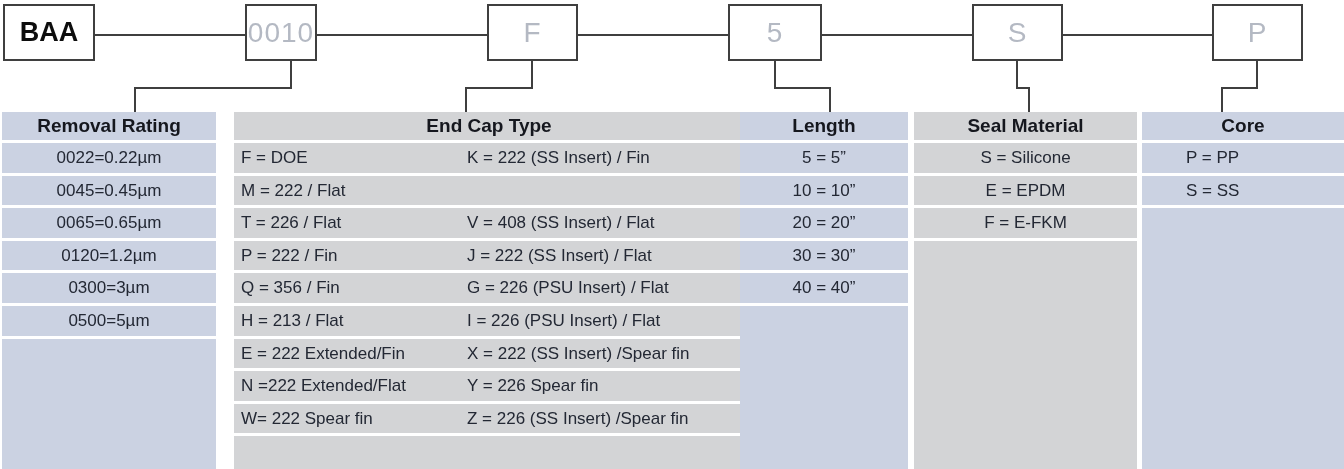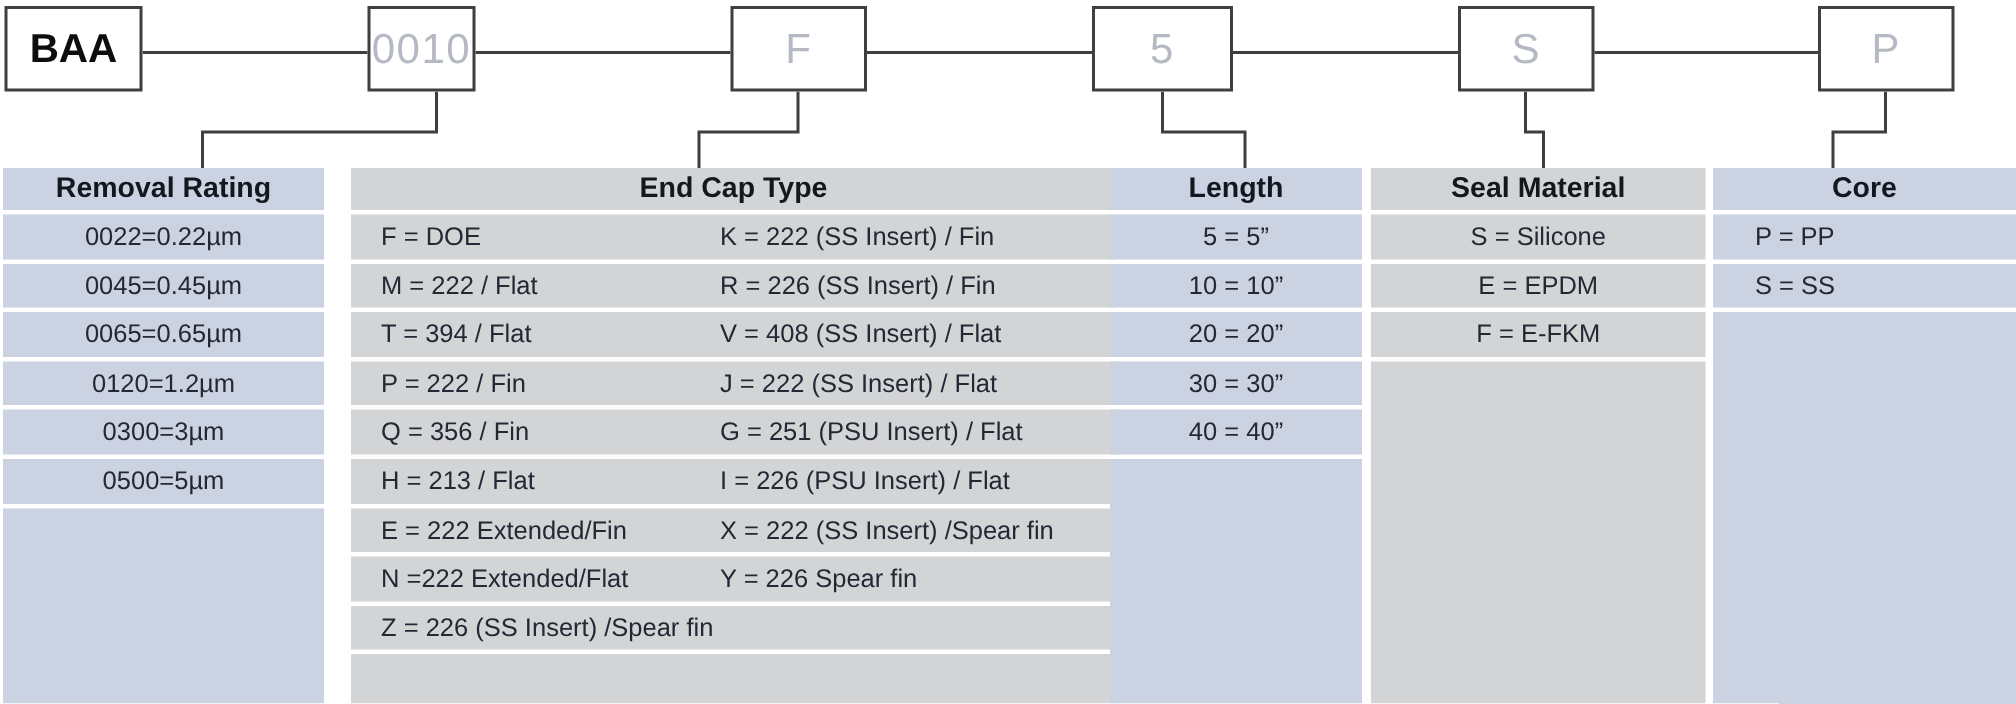--- a/index.html
+++ b/index.html
@@ -41,22 +41,22 @@
   .cell{
     flex:0 0 29.6px;display:flex;align-items:center;
     font-size:17px;color:#232834;line-height:29.6px;white-space:nowrap;
   }
   .filler{flex:1 1 auto;}
   
   .scheme-blue .hdr,.scheme-blue .cell,.scheme-blue .filler{background:#cbd2e2;}
   .scheme-gray .hdr,.scheme-gray .cell,.scheme-gray .filler{background:#d3d4d6;}
   
   .align-center .cell{justify-content:center;}
-  .align-left .cell{justify-content:flex-start;padding-left:20px;}
-  .col-4.align-indent .cell{justify-content:flex-start;padding-left:28px;}
+  .align-left .cell{justify-content:flex-start;padding-left:7px;}
+  .col-4.align-indent .cell{justify-content:flex-start;padding-left:44px;}
   
   .sub-left{display:inline-block;width:226px;flex:0 0 226px;}
   .sub-right{display:inline-block;flex:1 1 auto;}
 </style>
 </head>
 <body>
 
 <div class="stage">
 
   <svg class="connectors" width="1344" height="469" viewBox="0 0 1344 469">
@@ -104,47 +104,47 @@
 
   <div class="col col-1 scheme-gray align-left">
     <div class="hdr">End Cap Type</div>
     <div class="rows">
         <div class="cell">
           <span class="sub-left">F = DOE</span>
           <span class="sub-right">K = 222 (SS Insert) / Fin</span>
         </div>
         <div class="cell">
           <span class="sub-left">M = 222 / Flat</span>
-          <span class="sub-right">R = 226 (SS Insert) / Fin</span>
         </div>
         <div class="cell">
-          <span class="sub-left">T = 394 / Flat</span>
+          <span class="sub-left">T = 226 / Flat</span>
           <span class="sub-right">V = 408 (SS Insert) / Flat</span>
         </div>
         <div class="cell">
           <span class="sub-left">P = 222 / Fin</span>
           <span class="sub-right">J  = 222 (SS Insert) / Flat</span>
         </div>
         <div class="cell">
           <span class="sub-left">Q = 356 / Fin</span>
-          <span class="sub-right">G = 251 (PSU Insert) / Flat</span>
+          <span class="sub-right">G = 226 (PSU Insert) / Flat</span>
         </div>
         <div class="cell">
           <span class="sub-left">H = 213 / Flat</span>
           <span class="sub-right">I = 226 (PSU Insert) / Flat</span>
         </div>
         <div class="cell">
           <span class="sub-left">E = 222 Extended/Fin</span>
           <span class="sub-right">X  = 222 (SS Insert) /Spear fin</span>
         </div>
         <div class="cell">
           <span class="sub-left">N =222 Extended/Flat</span>
           <span class="sub-right">Y = 226 Spear fin</span>
         </div>
         <div class="cell">
+          <span class="sub-left">W= 222 Spear fin</span>
           <span class="sub-right">Z = 226 (SS Insert) /Spear fin</span>
         </div>
         <div class="cell" style="flex: 1 1 auto;"></div>
       </div>
   </div>
 
   <div class="col col-2 scheme-blue align-center">
     <div class="hdr">Length</div>
     <div class="rows">
         <div class="cell">5 = 5”</div>

